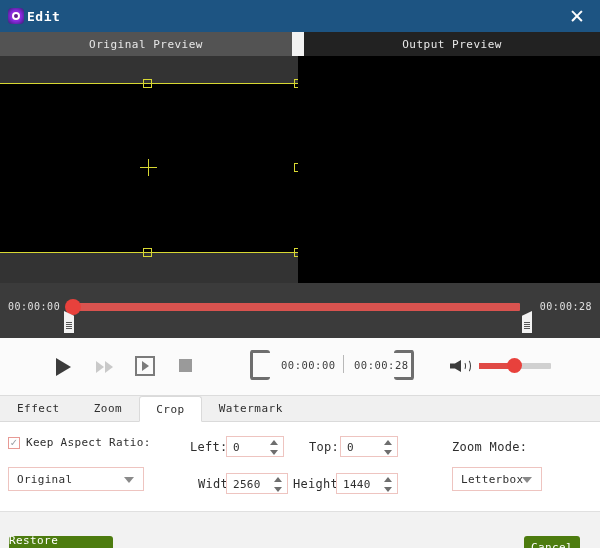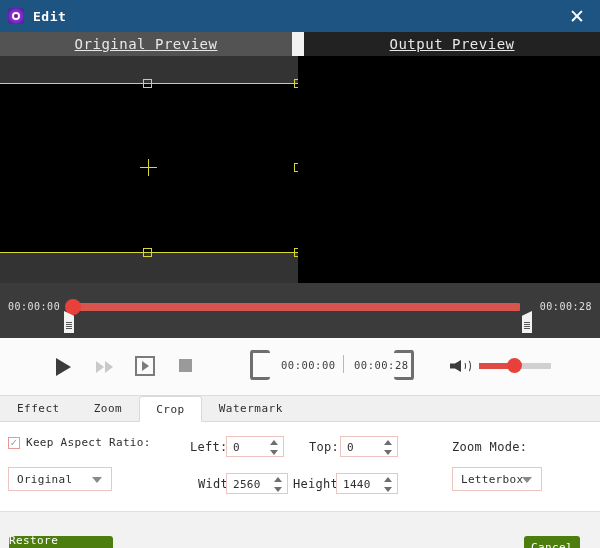--- a/index.html
+++ b/index.html
@@ -20,34 +20,34 @@
     background: radial-gradient(circle at 50% 50%, #b9308f 0%, #8a2be2 45%, #3a1a6e 100%);
     display: flex; align-items: center; justify-content: center;
     flex: 0 0 auto;
   }
   .app-icon .ring {
     width: 8px; height: 8px; border-radius: 50%;
     border: 2px solid #ffffff; background: #5e1a8a;
   }
   .title-text {
     color: #ffffff; font-size: 13px; font-weight: bold;
-    margin-left: 9px; letter-spacing: 0.5px;
+    margin-left: 3px; letter-spacing: 0.5px;
   }
   .close-btn {
     position: absolute; right: 0; top: 0; width: 46px; height: 32px;
     display: flex; align-items: center; justify-content: center;
     color: #ffffff; font-size: 19px; font-family: "Liberation Sans", sans-serif;
     cursor: pointer; line-height: 1;
   }
 
   
   .preview-head { position: absolute; left: 0; top: 32px; width: 600px; height: 24px; display: flex; }
   .ph {
     height: 24px; display: flex; align-items: center; justify-content: center;
-    font-size: 14px; color: #e8e8e8; letter-spacing: 0.5px; text-decoration: underline;
+    font-size: 11px; color: #e8e8e8; letter-spacing: 0.5px;
   }
   .ph.left  { width: 298px; background: #535353; }
   .ph.right { width: 302px; background: #222222; margin-left: 12px; }
 
   
   .preview-body { position: absolute; left: 0; top: 56px; width: 600px; height: 227px; }
   .pv { position: absolute; top: 0; height: 227px; }
   .pv.left  { left: 0;     width: 298px; background: #333333; }
   .pv.right { left: 298px; width: 302px; background: #000000; }
 
@@ -218,21 +218,21 @@
 
   .sel {
     position: absolute; height: 24px; border: 1px solid #eec4c0; background: #ffffff;
     display: flex; align-items: center; cursor: pointer;
   }
   .sel .txt { font-size: 11px; color: #2e2e2e; margin-left: 8px; letter-spacing: 0.3px; }
   .sel .arr {
     position: absolute; right: 9px; top: 9px; width: 0; height: 0;
     border-left: 5px solid transparent; border-right: 5px solid transparent; border-top: 6px solid #8a8a8a;
   }
-  #preset-select  { left: 8px;   top: 45px; width: 104px; }
+  #preset-select  { left: 8px;   top: 45px; width: 136px; }
   #zoommode-select{ left: 452px; top: 45px; width: 90px; }
 
   .spin {
     position: absolute; height: 21px; border: 1px solid #eec4c0; background: #ffffff;
   }
   .spin .val {
     position: absolute; left: 6px; top: 0; line-height: 21px; font-size: 11px;
     color: #2e2e2e; letter-spacing: 0.3px;
   }
   .spin .arrows {

